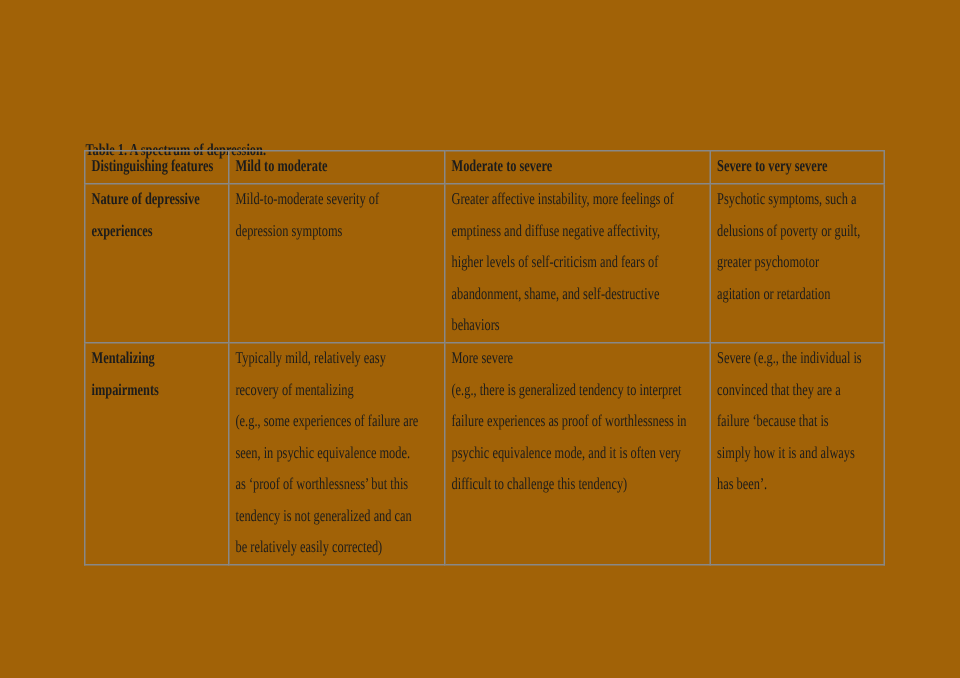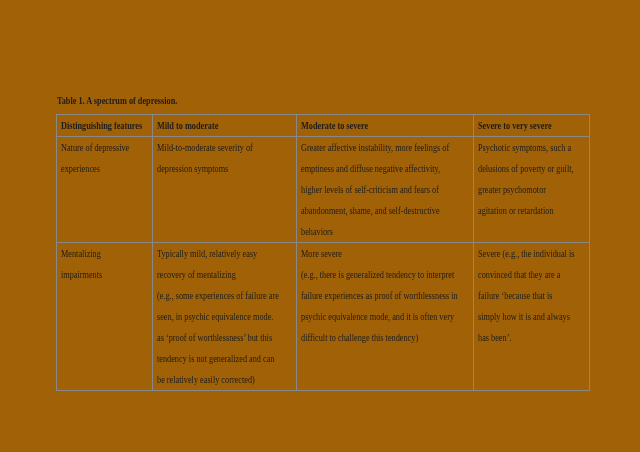--- a/index.html
+++ b/index.html
@@ -24,36 +24,36 @@
   }
   #caption {
     position: absolute;
     left: 57px; top: 93px;
     font-size: 11px;
     font-weight: bold;
     line-height: 14px;
   }
   #tbl {
     position: absolute;
-    left: 56px; top: 114px;
+    left: 56px; top: 100px;
     border-collapse: collapse;
     table-layout: fixed;
     width: 533px;
   }
   #tbl td, #tbl th {
     border: 1px solid #888888;
     vertical-align: top;
     text-align: left;
     padding: 0 4px;
     font-size: 11px;
     line-height: 21px;
     overflow: hidden;
   }
   #tbl th { font-weight: bold; }
-  #tbl td.feat { font-weight: normal; }
+  #tbl td.feat { font-weight: bold; }
   tr.hdr  { height: 22px; }
   tr.row1 { height: 104px; }
   tr.row2 { height: 148px; }
   col.c1 { width: 96px; }
   col.c2 { width: 144px; }
   col.c3 { width: 177px; }
   col.c4 { width: 116px; }
 </style>
 </head>
 <body>

